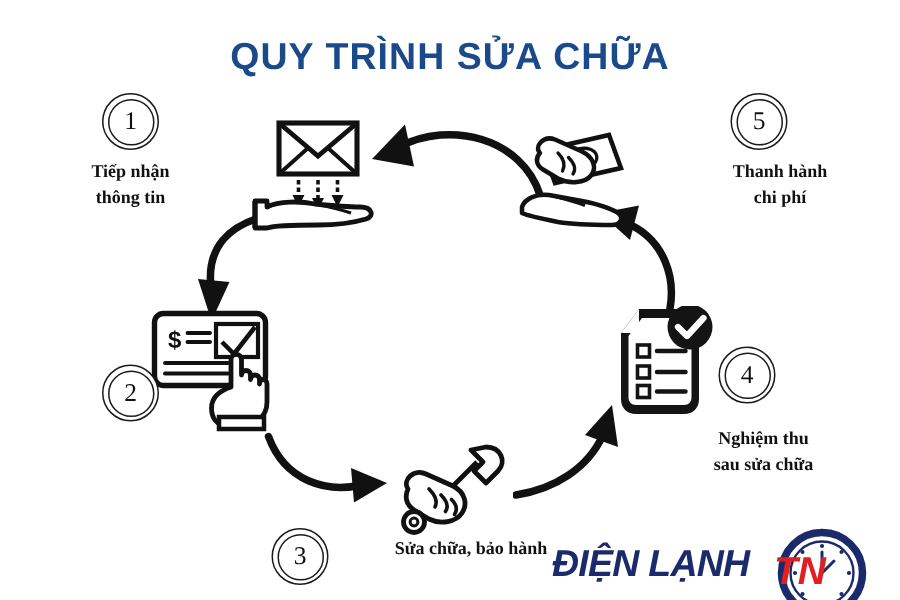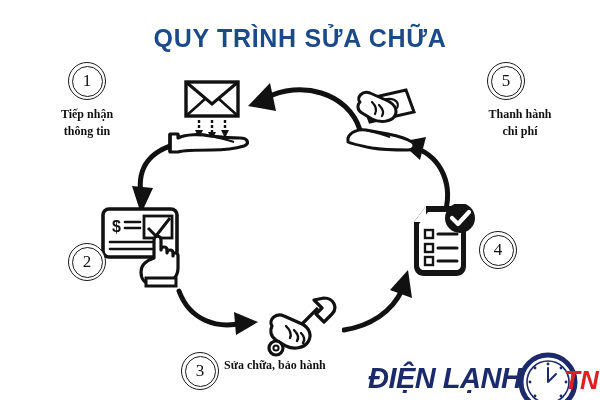--- a/index.html
+++ b/index.html
@@ -98,21 +98,21 @@
     width: 232px;
     height: 48px;
   }
   .logo-text {
     position: absolute;
     left: 0;
     top: 10px;
     font-family: "Liberation Sans", sans-serif;
     font-weight: bold;
     font-style: italic;
-    font-size: 29px;
+    font-size: 25px;
     letter-spacing: -0.5px;
     color: #1b2a6b;
     white-space: nowrap;
     text-align: center;
   }
   .logo-mark {
     position: absolute;
     left: 128px;
     top: 0px;
     width: 104px;
@@ -122,21 +122,20 @@
     position: absolute;
     left: 148px;
     top: 13px;
     font-family: "Liberation Sans", sans-serif;
     font-weight: bold;
     font-style: italic;
     font-size: 26px;
     letter-spacing: 0px;
     color: #e02020;
     white-space: nowrap;
-    margin-left: 48px;
   }
 </style>
 </head>
 <body>
 
 <div id="stage">
 
   <div class="title">QUY TRÌNH SỬA CHỮA</div>
 
   <svg class="arrow" style="left:236px; top:78px;" width="130" height="60" viewBox="0 0 130 60">
@@ -270,22 +269,24 @@
     <span>4</span>
   </div>
   <div class="badge" style="left:487px; top:62px;">
     <span>5</span>
   </div>
 
   <div class="caption" style="left:7px; top:106px; width:160px;">Tiếp nhận
 thông tin</div>
 
 
-  <div class="caption" style="left:224px; top:357px; width:180px; text-align:left;">Sửa chữa, bảo hành</div>
-
+  <div class="caption" style="left:224px; top:357px; width:180px; text-align:center;">Sửa chữa, bảo hành</div>
+
+  <div class="caption" style="left:426px; top:284px; width:166px;">Nghiệm thu
+sau sửa chữa</div>
 
   <div class="caption" style="left:440px; top:106px; width:160px;">Thanh hành
 chi phí</div>
 
   <div class="logo">
     <div class="logo-text">ĐIỆN LẠNH</div>
     <svg class="logo-mark" width="104" height="48" viewBox="0 0 104 48">
       <circle cx="52" cy="30" r="27" fill="none" stroke="#1b2a6b" stroke-width="5"></circle>
       <circle cx="52" cy="30" r="21" fill="none" stroke="#1b2a6b" stroke-width="1.6"></circle>
       <g fill="#1b2a6b">

